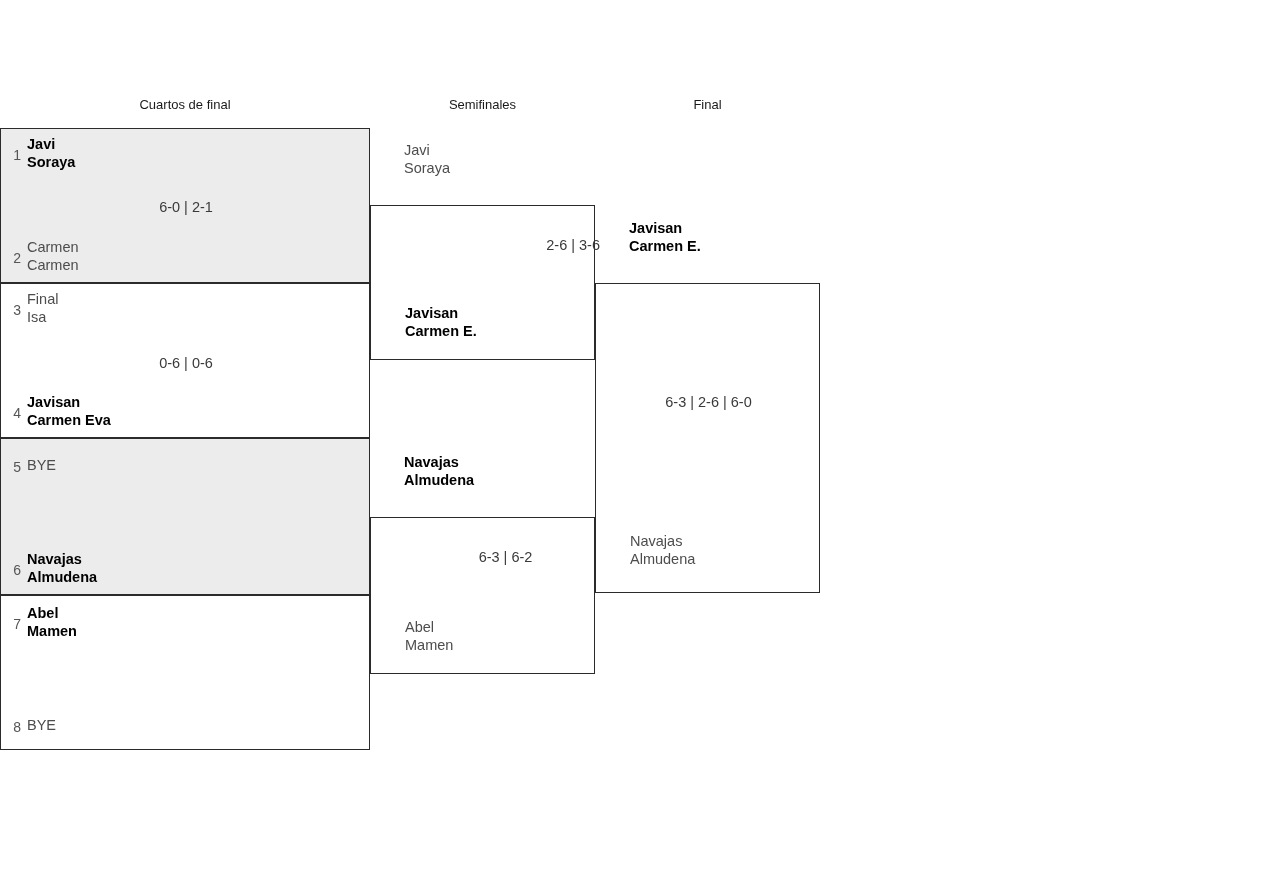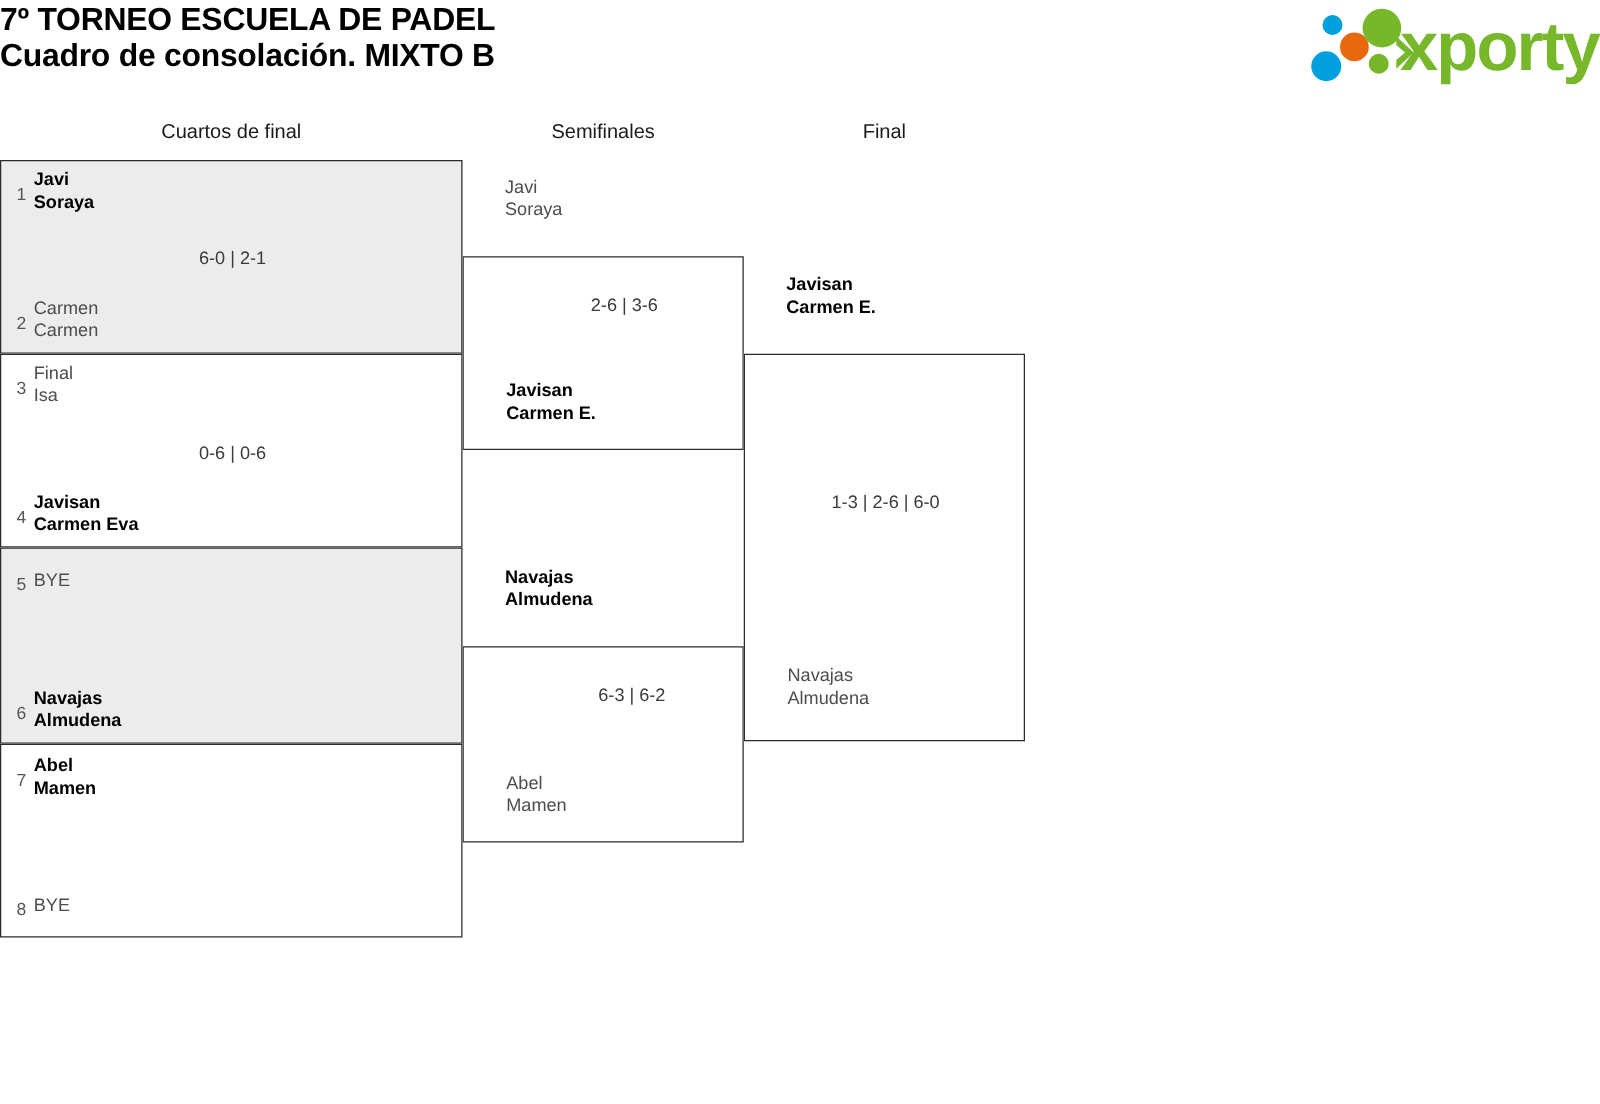--- a/index.html
+++ b/index.html
@@ -61,21 +61,21 @@
     font-size: 55px;
     font-weight: bold;
     color: #76b82a;
     letter-spacing: -1.5px;
     line-height: 62px;
   }
 
   
   .round-header {
     position: absolute;
-    font-size: 16px;
+    font-size: 13px;
     color: #1a1a1a;
     text-align: center;
     white-space: nowrap;
   }
   #rh-0 { left: 0px;   top: 97px; width: 370px; }
   #rh-1 { left: 370px; top: 97px; width: 225px; }
   #rh-2 { left: 595px; top: 97px; width: 225px; }
 
   
   .bracket { position: absolute; left: 0; top: 0; width: 1280px; height: 883px; }
@@ -123,40 +123,20 @@
     color: #3a3a3a;
     text-align: center;
     white-space: nowrap;
   }
 </style>
 </head>
 <body>
 
 <div class="page">
 
-  <div class="header">
-    <div class="title-block">
-      <span>7º TORNEO ESCUELA DE PADEL</span>
-      <span class="title-line2">Cuadro de consolación. MIXTO B</span>
-    </div>
-
-    <div class="logo">
-      <div class="logo-dots">
-        <span class="dot dot-blue-top"></span>
-        <span class="dot dot-orange"></span>
-        <span class="dot dot-blue-big"></span>
-        <span class="dot dot-green-big"></span>
-        <span class="dot dot-green-sm"></span>
-      </div>
-      <svg class="logo-chevron" viewBox="0 0 22 30">
-        <path d="M3 2 L17 15 L3 28 L3 21 L10 15 L3 9 Z" fill="#76b82a"></path>
-      </svg>
-      <div class="logo-word">xporty</div>
-    </div>
-  </div>
 
   <div class="round-header" id="rh-0">Cuartos de final</div>
   <div class="round-header" id="rh-1">Semifinales</div>
   <div class="round-header" id="rh-2">Final</div>
 
   <div class="bracket">
 
     <div class="match-box shaded" style="left:0px; top:128px; width:370px; height:155px;">
       <div class="slot" style="top:6px;">
         <span class="seed">1</span>
@@ -229,21 +209,21 @@
 
     <div class="slot no-seed" style="left:370px; top:141px;">
       <span class="seed empty">&nbsp;</span>
       <span class="names loser">
         <span>Javi</span>
         <span class="n2">Soraya</span>
       </span>
     </div>
 
     <div class="match-box plain" style="left:370px; top:205px; width:225px; height:155px;">
-      <div class="score" style="left:16px; top:31px; width:225px;">2-6 | 3-6</div>
+      <div class="score" style="left:4px; top:31px; width:225px;text-align:right;">2-6 | 3-6</div>
       <div class="slot no-seed" style="top:98px;">
         <span class="seed empty">&nbsp;</span>
         <span class="names winner">
           <span>Javisan</span>
           <span class="n2">Carmen E.</span>
         </span>
       </div>
     </div>
 
     <div class="slot no-seed" style="left:370px; top:453px;">
@@ -267,21 +247,21 @@
 
     <div class="slot no-seed" style="left:595px; top:219px;">
       <span class="seed empty">&nbsp;</span>
       <span class="names winner">
         <span>Javisan</span>
         <span class="n2">Carmen E.</span>
       </span>
     </div>
 
     <div class="match-box plain" style="left:595px; top:283px; width:225px; height:310px;">
-      <div class="score" style="left:0; top:110px; width:225px;">1-3 | 2-6 | 6-0</div>
+      <div class="score" style="left:0; top:110px; width:225px;">6-3 | 2-6 | 6-0</div>
       <div class="slot no-seed" style="top:248px;">
         <span class="seed empty">&nbsp;</span>
         <span class="names loser">
           <span>Navajas</span>
           <span class="n2">Almudena</span>
         </span>
       </div>
     </div>
 
   </div>

